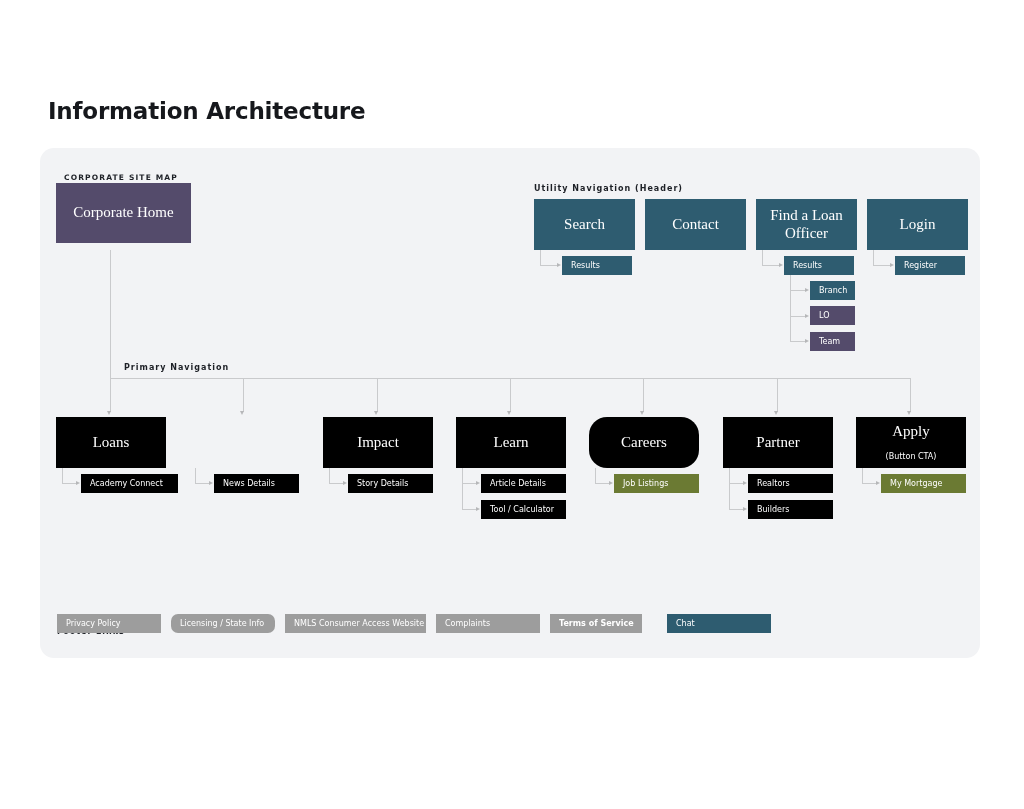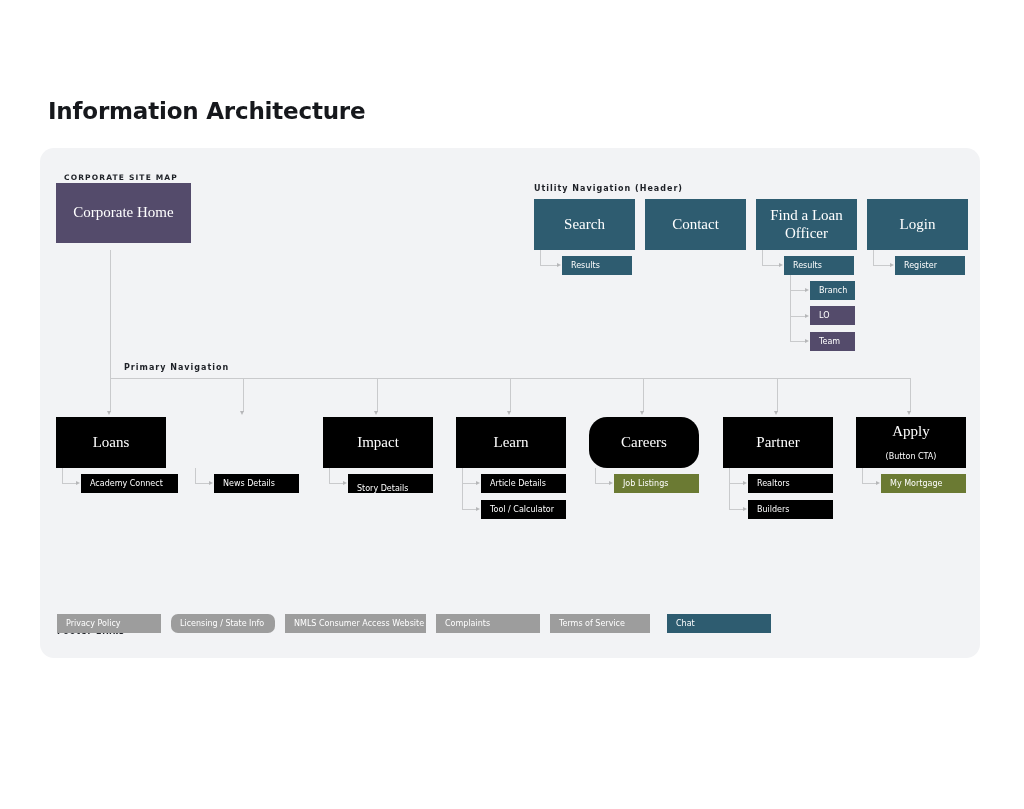--- a/index.html
+++ b/index.html
@@ -196,21 +196,21 @@
   <div class="ln v" style="left:195px;top:468px;height:16px;"></div>
   <div class="ln h" style="left:195px;top:483px;width:15px;"></div>
   <div class="arw right" style="left:209px;top:481px;"></div>
   <div class="node sub c-terra" style="left:214px;top:474px;width:85px;height:19px;">
     <span>News Details</span>
   </div>
 
   <div class="ln v" style="left:329px;top:468px;height:16px;"></div>
   <div class="ln h" style="left:329px;top:483px;width:15px;"></div>
   <div class="arw right" style="left:343px;top:481px;"></div>
-  <div class="node sub c-terra" style="left:348px;top:474px;width:85px;height:19px;align-items:flex-end;">
+  <div class="node sub c-terra" style="left:348px;top:474px;width:85px;height:19px;">
     <span>Story Details</span>
   </div>
 
   <div class="ln v" style="left:462px;top:468px;height:42px;"></div>
   <div class="ln h" style="left:462px;top:483px;width:15px;"></div>
   <div class="arw right" style="left:476px;top:481px;"></div>
   <div class="node sub c-terra" style="left:481px;top:474px;width:85px;height:19px;">
     <span>Article Details</span>
   </div>
   <div class="ln h" style="left:462px;top:509px;width:15px;"></div>
@@ -250,20 +250,20 @@
   </div>
   <div class="node pill c-gray" style="left:171px;top:614px;width:104px;height:19px;border-radius:7px;">
     <span>Licensing / State Info</span>
   </div>
   <div class="node pill c-gray" style="left:285px;top:614px;width:141px;height:19px;">
     <span>NMLS Consumer Access Website</span>
   </div>
   <div class="node pill c-gray" style="left:436px;top:614px;width:104px;height:19px;">
     <span>Complaints</span>
   </div>
-  <div class="node pill c-gray" style="left:550px;top:614px;width:100px;height:19px;">
+  <div class="node pill c-gray" style="left:550px;top:614px;width:92px;height:19px;font-weight:bold;">
     <span>Terms of Service</span>
   </div>
   <div class="node pill c-teal" style="left:667px;top:614px;width:104px;height:19px;">
     <span>Chat</span>
   </div>
 
 </div>
 
 </body></html>

